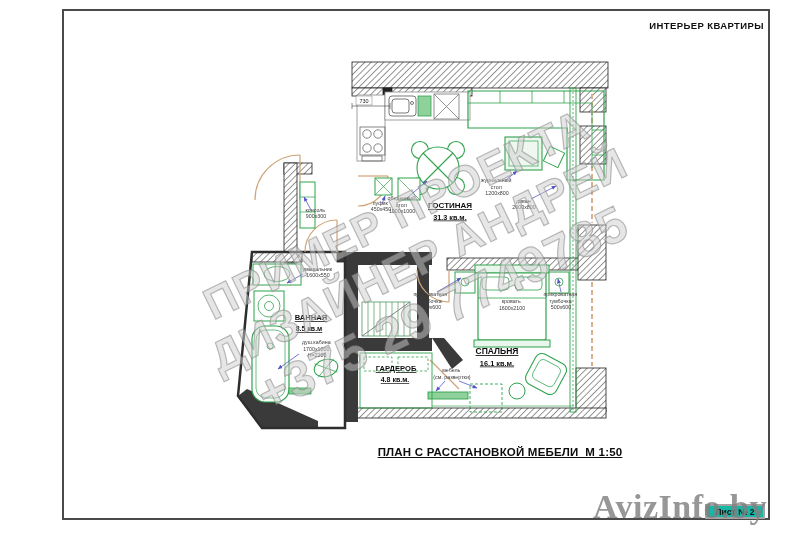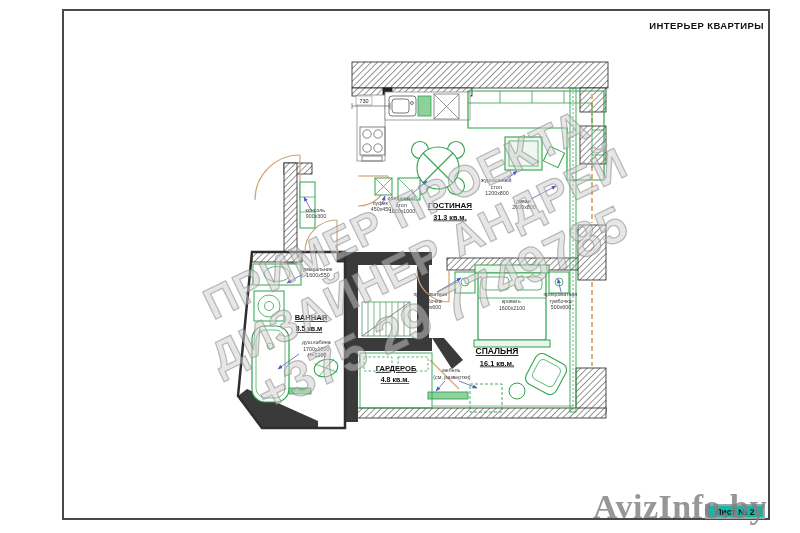--- a/index.html
+++ b/index.html
@@ -301,19 +301,20 @@
       <text class="rl" x="395" y="382" font-size="7">4.8 кв.м.</text>
     </g>
   </svg>
 
   <div class="wm">
     <div class="l1">ПРИМЕР ПРОЕКТА</div>
     <div class="l2">ДИЗАЙНЕР АНДРЕЙ</div>
     <div class="l3">+375 29 7749785</div>
   </div>
 
+  <div class="caption">ПЛАН С РАССТАНОВКОЙ МЕБЕЛИ  М 1:50</div>
 
   <div class="sheetbox">
     <span>Лист № 2</span>
   </div>
 
   <div class="site">AvizInfo.by</div>
 </div>
 
 </body></html>

